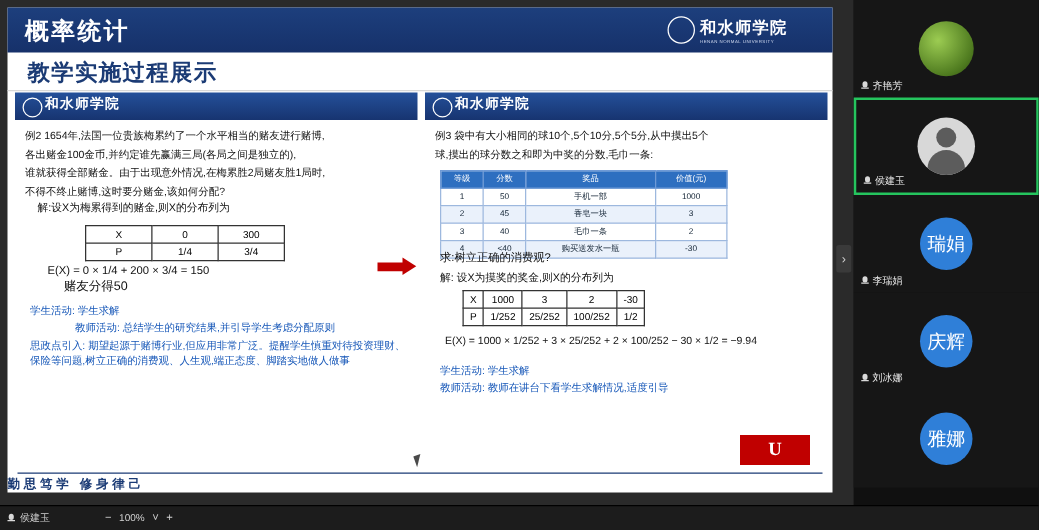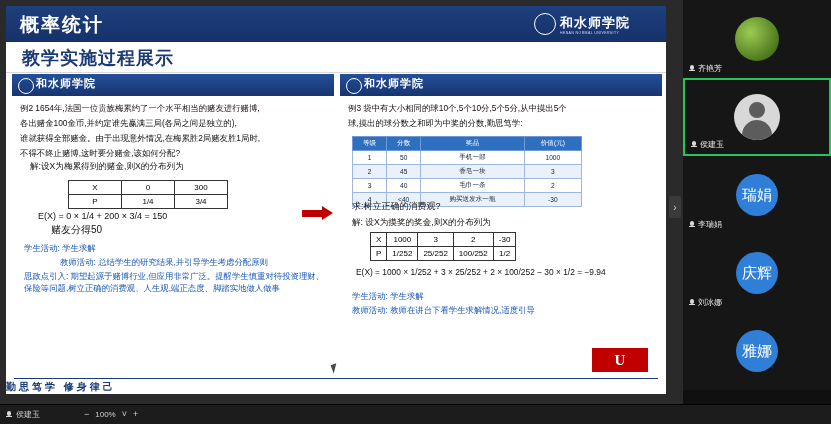--- a/index.html
+++ b/index.html
@@ -158,21 +158,21 @@
         </div>
 
         <div class="col right">
           <div class="col-head">
             <span class="logo-circle"></span>
             <span class="logo-text">和水师学院</span>
           </div>
 
           <div class="txt" style="position:absolute;left:8px;top:28px;width:306px;">
             <p class="p">例3  袋中有大小相同的球10个,5个10分,5个5分,从中摸出5个</p>
-            <p class="p">球,摸出的球分数之和即为中奖的分数,勤思笃学:</p>
+            <p class="p">球,摸出的球分数之和即为中奖的分数,毛巾一条:</p>
           </div>
 
           <table class="prize">
             <tbody>
                 <tr>
               <th>等级</th>
               <th>分数</th>
               <th>奖品</th>
               <th>价值(元)</th>
             </tr>

